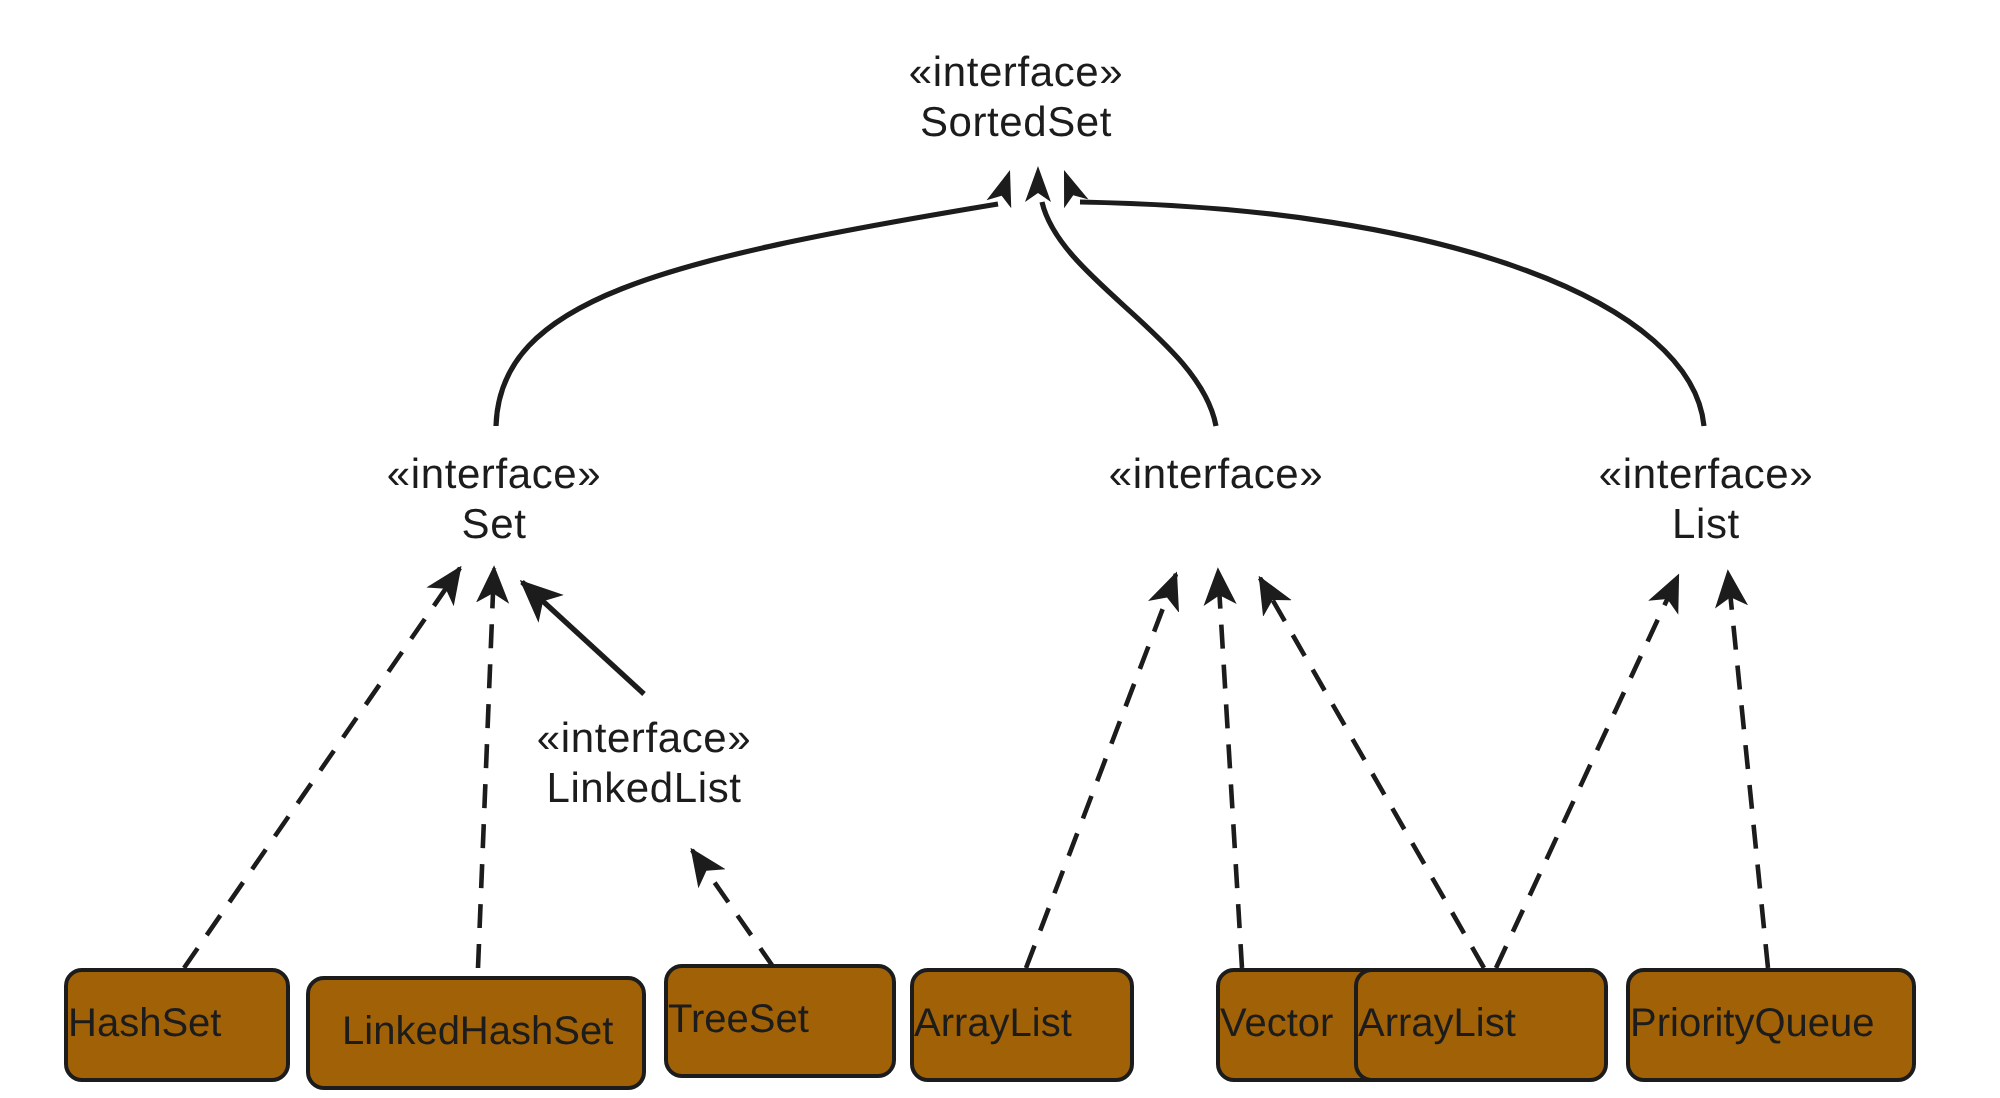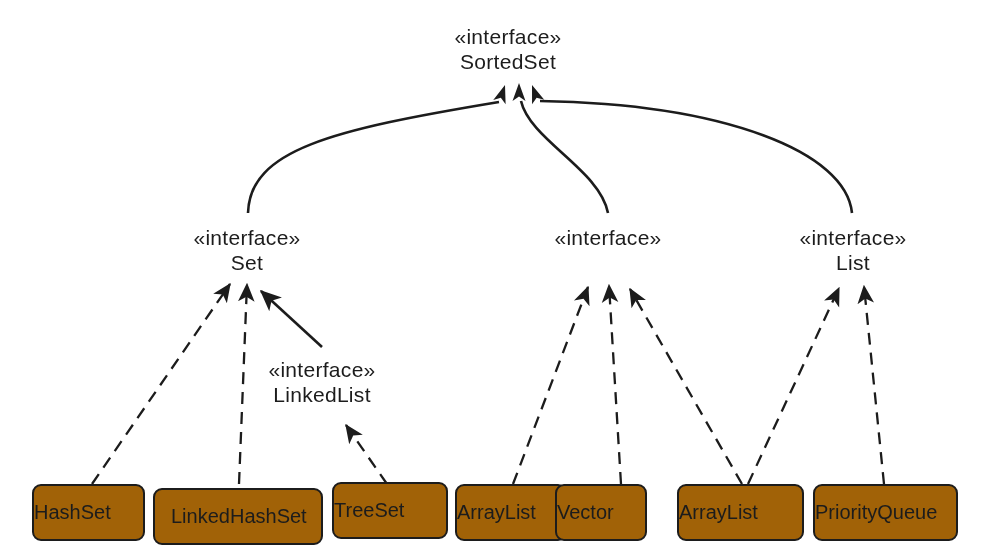--- a/index.html
+++ b/index.html
@@ -83,21 +83,21 @@
   </div>
   <div class="cls" style="left:153px; top:488px; width:170px; height:57px;padding-left:16px;">
     <span>LinkedHashSet</span>
   </div>
   <div class="cls" style="left:332px; top:482px; width:116px; height:57px;">
     <span>TreeSet</span>
   </div>
   <div class="cls" style="left:455px; top:484px; width:112px; height:57px;">
     <span>ArrayList</span>
   </div>
-  <div class="cls" style="left:555px; top:484px; width:92px;  height:57px;">
+  <div class="cls" style="left:608px; top:484px; width:92px;  height:57px;">
     <span>Vector</span>
   </div>
   <div class="cls" style="left:677px; top:484px; width:127px; height:57px;">
     <span>ArrayList</span>
   </div>
   <div class="cls" style="left:813px; top:484px; width:145px; height:57px;">
     <span>PriorityQueue</span>
   </div>
 
 </div>

